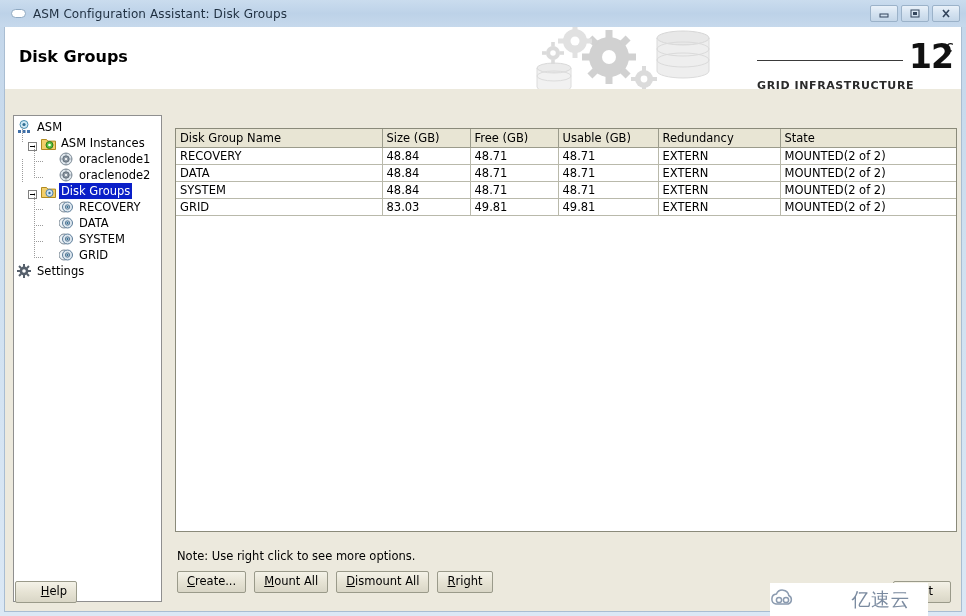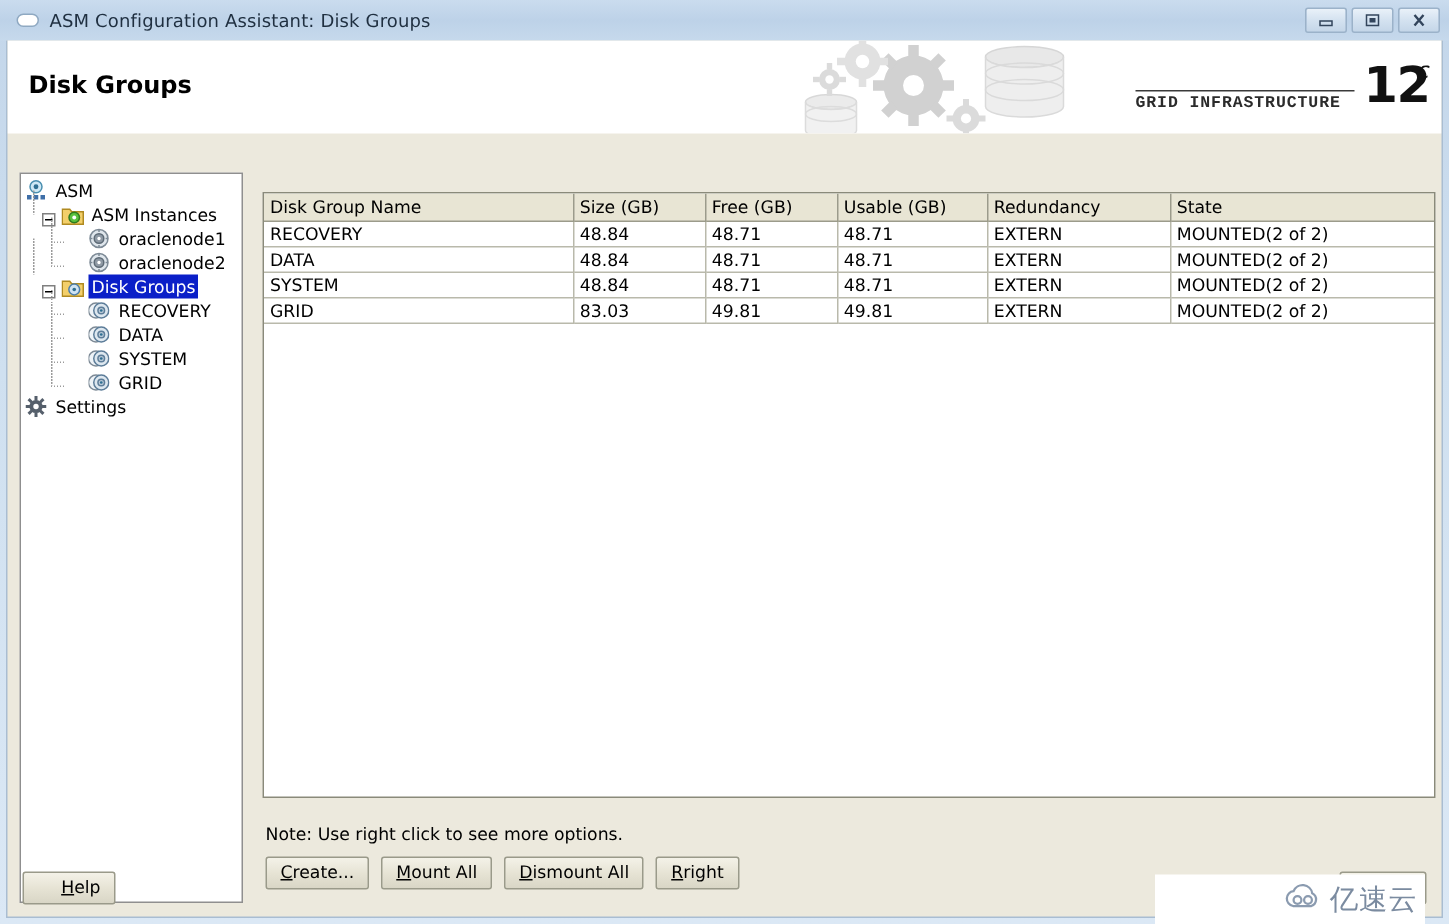--- a/index.html
+++ b/index.html
@@ -118,26 +118,25 @@
     vertical-align: super;
   }
   .oracle-rule {
     position: absolute;
     left: 0; top: 25px;
     width: 146px; height: 1px;
     background: #3a3a3a;
   }
   .oracle-sub {
     position: absolute;
-    left: 0; top: 28px;
+    left: 0; top: 44px;
     font-size: 11px;
     font-weight: bold;
     color: #2b2b2b;
     letter-spacing: 0.6px;
-    font-family: Liberation Mono, monospace;
   }
   .oracle-12 {
     position: absolute;
     left: 152px; top: 2px;
     font-size: 33px;
     font-weight: bold;
     color: #111111;
     letter-spacing: -1px;
   }
   .oracle-c {
@@ -303,26 +302,26 @@
     position: absolute;
     left: 888px; top: 554px;
     width: 58px;
     text-align: center;
   }
 
   
   .watermark {
     position: absolute;
     left: 770px; top: 583px;
-    width: 180px; height: 33px;
+    width: 158px; height: 33px;
     background: #ffffff;
     display: flex;
     align-items: center;
-    justify-content: flex-end;
-    padding-right: 5px;
+    justify-content: space-between;
+    padding-right: 18px;
     box-sizing: border-box;
     gap: 5px;
   }
   .wm-text {
     font-size: 19px;
     color: #7b8ba0;
     letter-spacing: 0.5px;
     font-family: "DejaVu Sans", sans-serif;
   }
 </style>

